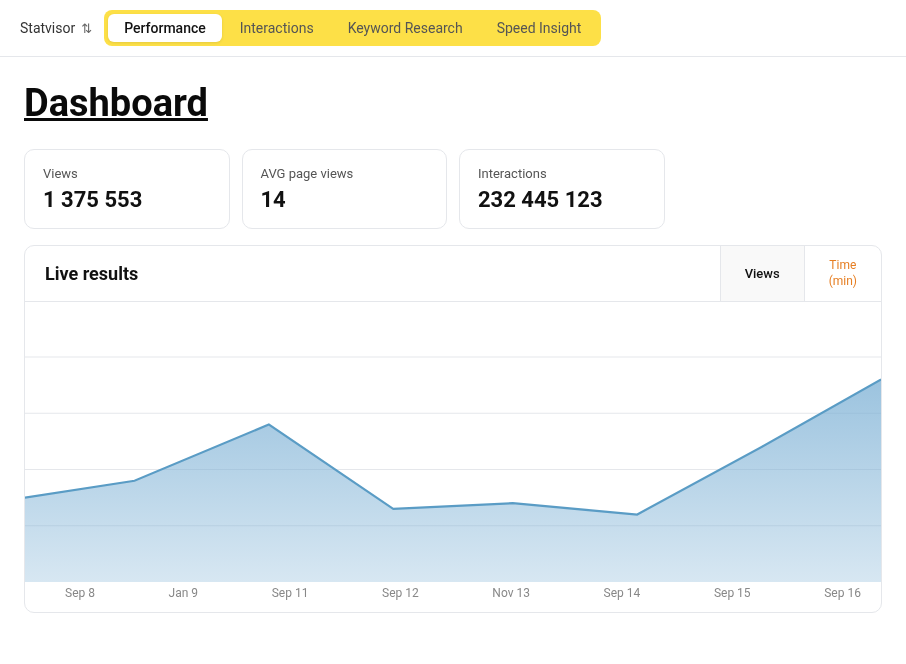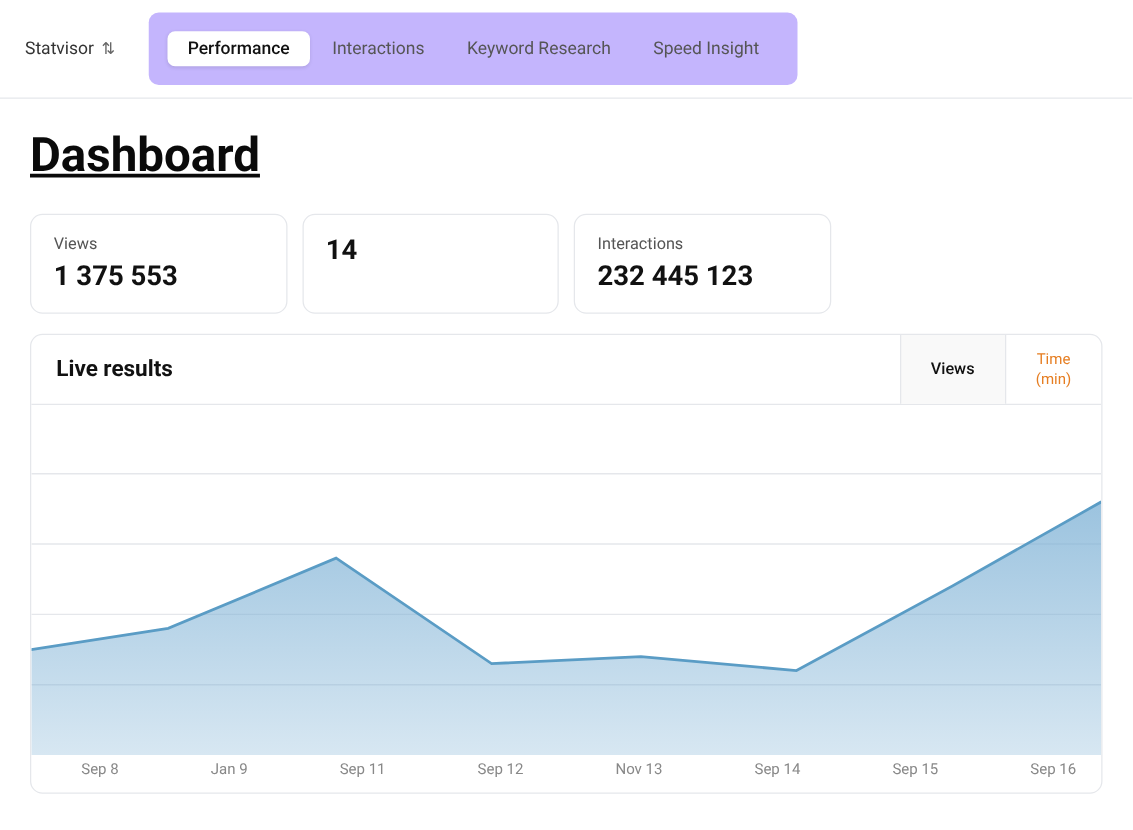--- a/index.html
+++ b/index.html
@@ -10,39 +10,39 @@
       width: 906px;
       min-height: 664px;
     }
 
     
     .header {
       display: flex;
       align-items: center;
       padding: 10px 20px;
       border-bottom: 1px solid #e5e7eb;
-      gap: 27px;
+      gap: 12px;
     }
     .brand-selector {
       display: flex;
       align-items: center;
       gap: 6px;
       font-size: 14px;
       color: #333;
     }
     .chevron-icon {
       font-size: 13px;
       color: #666;
     }
     .nav-tabs {
       display: flex;
       gap: 2px;
-      background: #c4b5fd;
+      background: #fde047;
       border-radius: 8px;
-      padding: 15px;
+      padding: 4px;
     }
     .nav-tab {
       padding: 6px 16px;
       font-size: 14px;
       border-radius: 6px;
       cursor: pointer;
       color: #555;
       background: transparent;
       border: none;
       font-family: inherit;
@@ -173,20 +173,21 @@
 
 <div class="main">
   <h1 class="page-title">Dashboard</h1>
 
   <div class="stat-cards">
     <div class="stat-card">
       <div class="stat-label">Views</div>
       <div class="stat-value">1 375 553</div>
     </div>
     <div class="stat-card">
+      <div class="stat-label">AVG page views</div>
       <div class="stat-value">14</div>
     </div>
     <div class="stat-card">
       <div class="stat-label">Interactions</div>
       <div class="stat-value">232 445 123</div>
     </div>
   </div>
 
   <div class="live-results-card">
     <div class="live-results-header">

